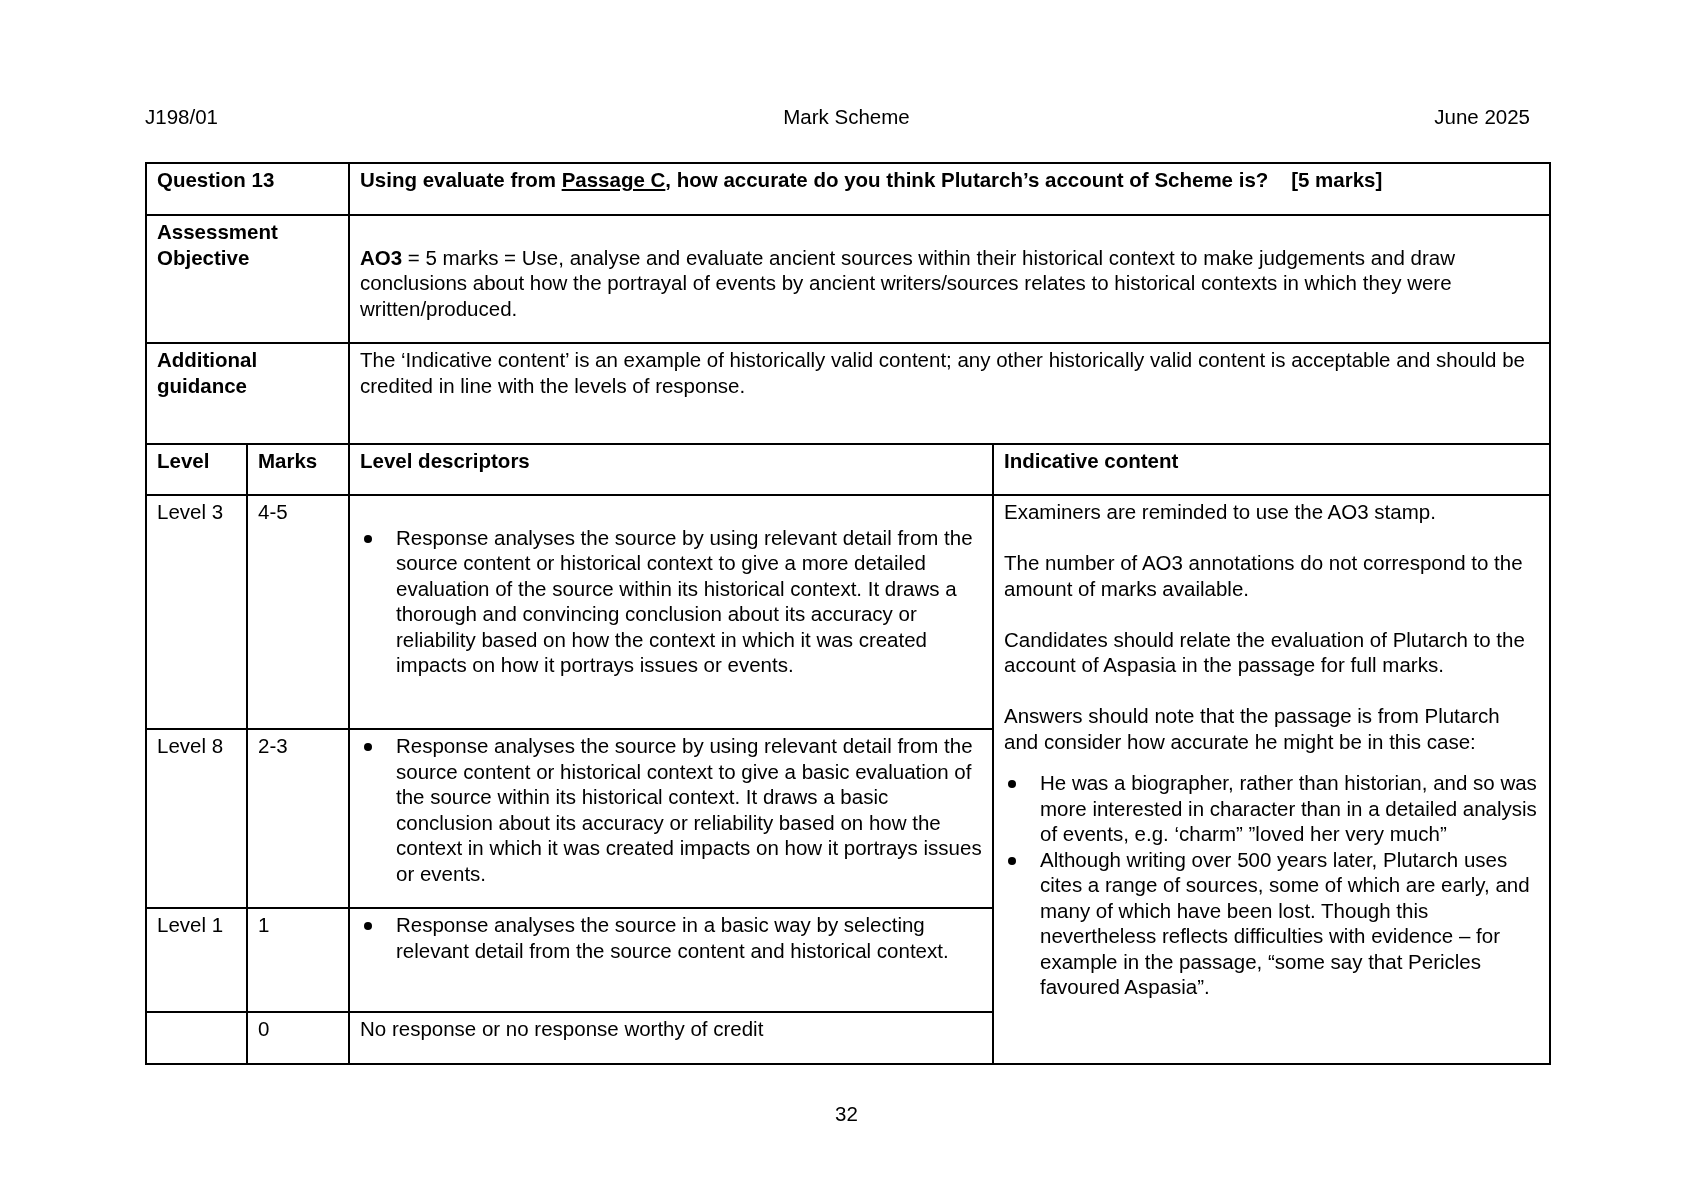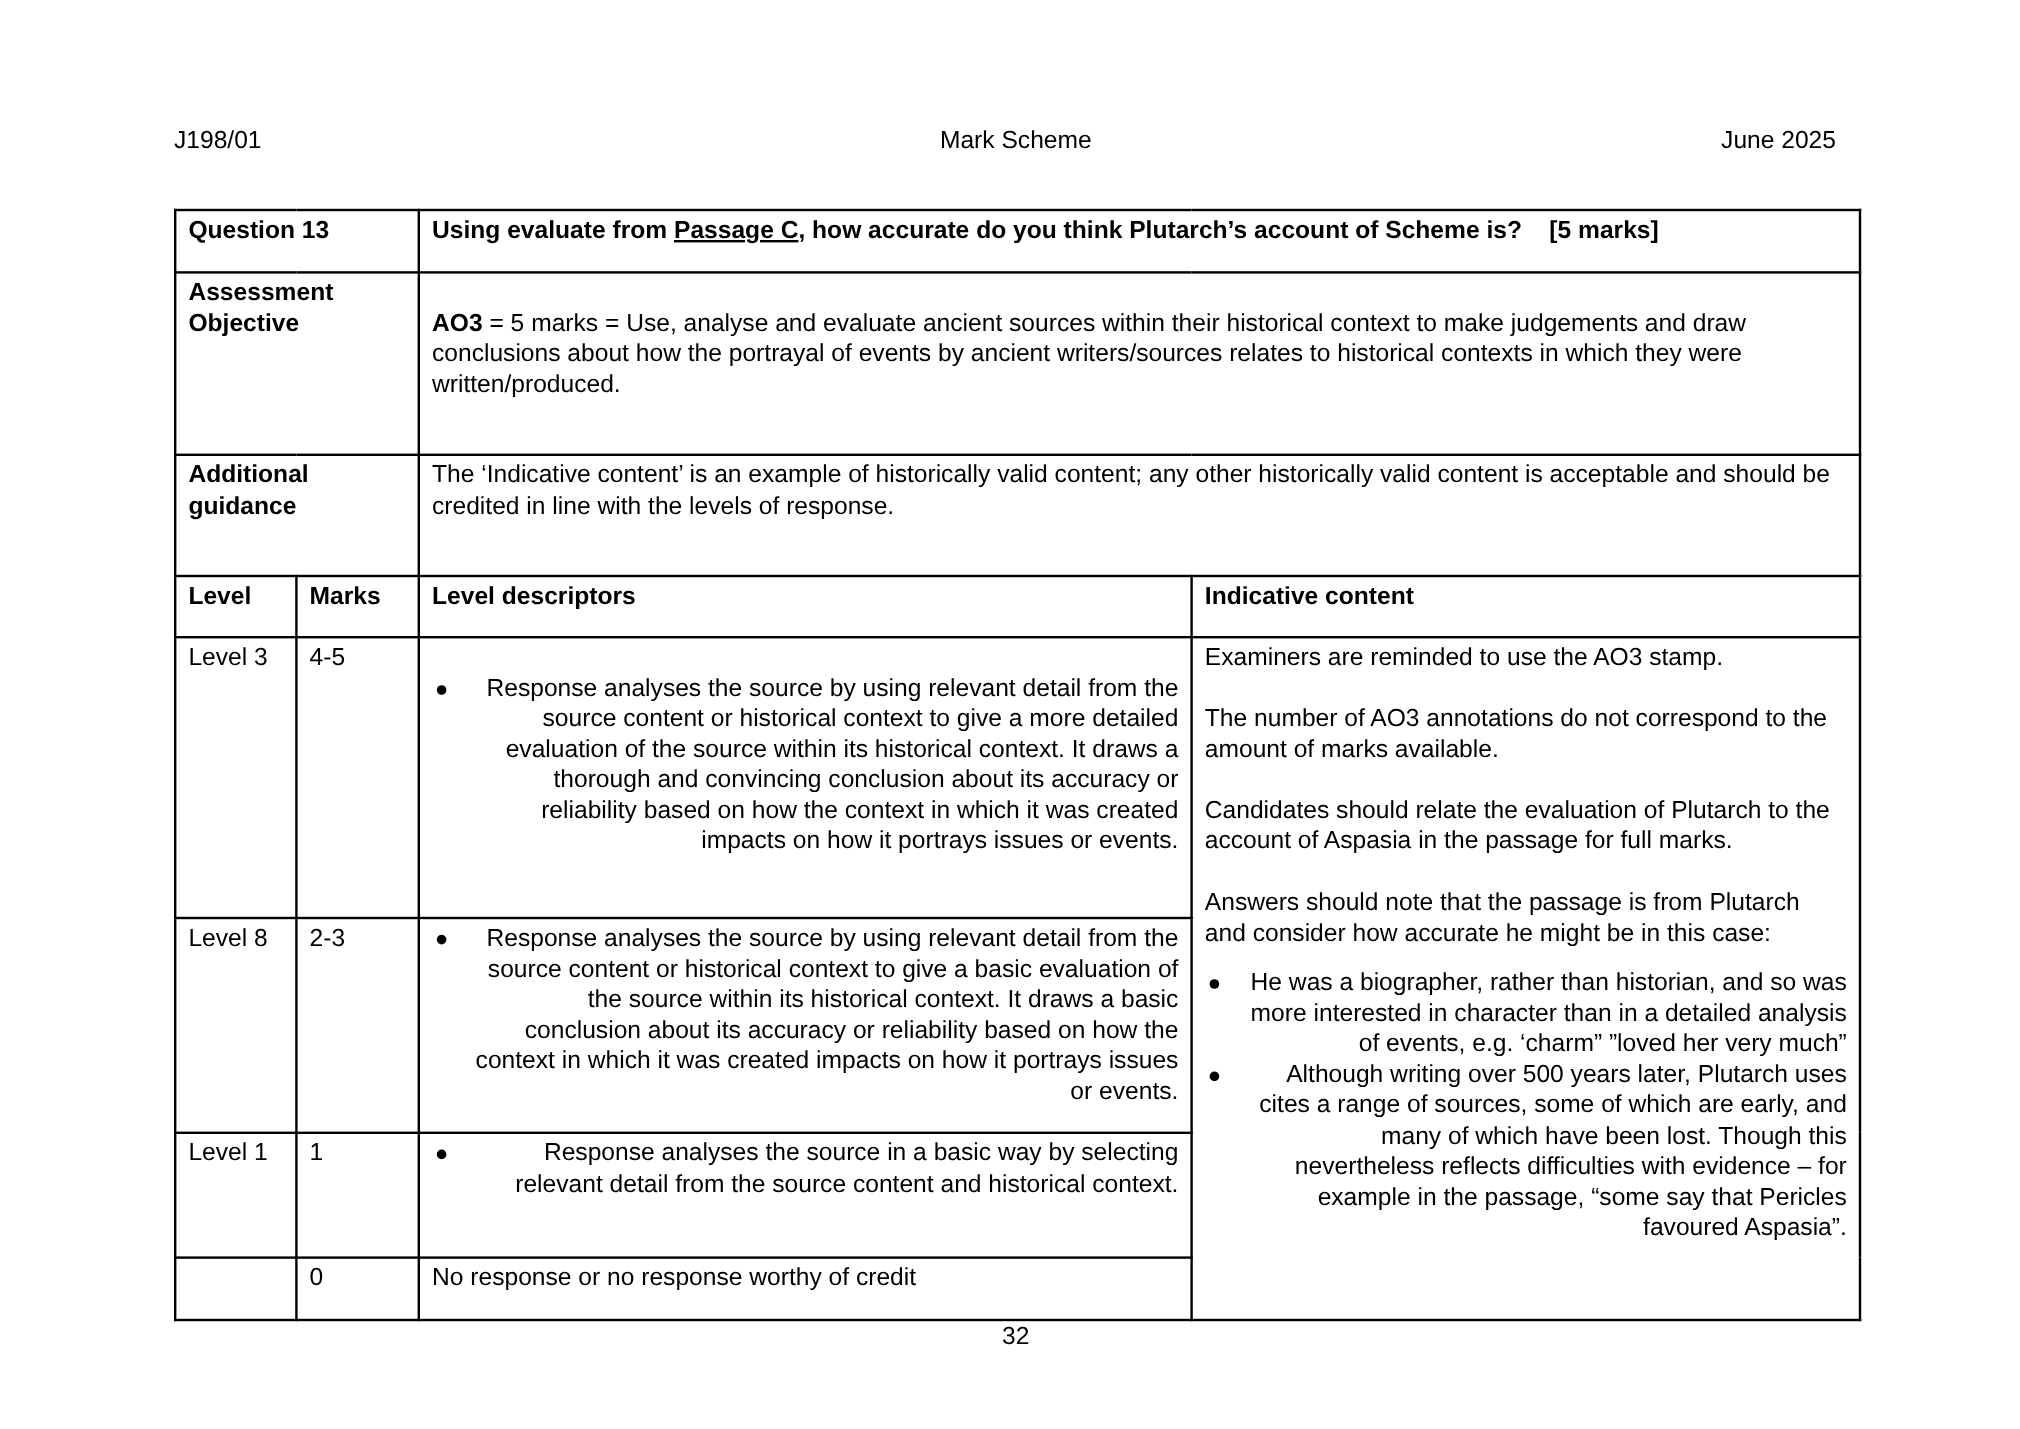--- a/index.html
+++ b/index.html
@@ -7,31 +7,31 @@
     width: 1683px; height: 1191px; position: relative; overflow: hidden;
     font-family: "Liberation Sans", sans-serif; color: #000; font-size: 20.5px;
   }
   .hdr { position: absolute; top: 72px; font-size: 20.5px; line-height: 24px; margin-top: 33px; }
   .hdr.left { left: 145px; }
   .hdr.center { left: 0; width: 1693px; text-align: center; }
   .hdr.right { right: 153px; }
   .pagenum { position: absolute; top: 1102px; left: 0; width: 1693px; text-align: center; font-size: 20.5px; }
 
   table.ms {
-    position: absolute; left: 145px; top: 174px; width: 1404px;
+    position: absolute; left: 145px; top: 162px; width: 1404px;
     border-collapse: collapse; table-layout: fixed;
   }
   table.ms td {
     border: 2px solid #000; vertical-align: top;
     padding: 3px 10px 4px 10px; line-height: 25.5px; font-size: 20.5px;
   }
   .b { font-weight: bold; }
   .u { text-decoration: underline; }
   ul.bl { margin: 0; padding: 0; list-style: none; }
-  ul.bl li { position: relative; padding-left: 36px; text-align: right; }
+  ul.bl li { position: relative; padding-left: 36px; }
   ul.bl li::before {
     content: ""; position: absolute; left: 4px; top: 10px;
     width: 8px; height: 8px; border-radius: 50%; background: #000;
   }
   p.ic { margin: 0 0 25.5px 0; }
   p.ic.last { margin-bottom: 16px; }
 </style>
 </head>
 <body>
 
@@ -46,21 +46,21 @@
     <col style="width:644px">
     <col style="width:557px">
   </colgroup>
 
   <tbody>
       <tr style="height:52px">
     <td colspan="2" class="b">Question 13</td>
     <td colspan="2" class="b"><span>Using evaluate from </span><span class="u">Passage C</span><span>, how accurate do you think Plutarch’s account of Scheme is?</span>&nbsp;&nbsp;&nbsp;&nbsp;<span>[5 marks]</span></td>
   </tr>
 
-  <tr style="height:152px">
+  <tr style="height:128px">
     <td colspan="2" class="b">Assessment Objective</td>
     <td colspan="2"><div style="height:25.5px"></div><span class="b">AO3</span><span> = 5 marks = Use, analyse and evaluate ancient sources within their historical context to make judgements and draw conclusions about how the portrayal of events by ancient writers/sources relates to historical contexts in which they were written/produced.</span></td>
   </tr>
 
   <tr style="height:101px">
     <td colspan="2" class="b">Additional guidance</td>
     <td colspan="2">The ‘Indicative content’ is an example of historically valid content; any other historically valid content is acceptable and should be credited in line with the levels of response.</td>
   </tr>
 
   <tr style="height:51px">

